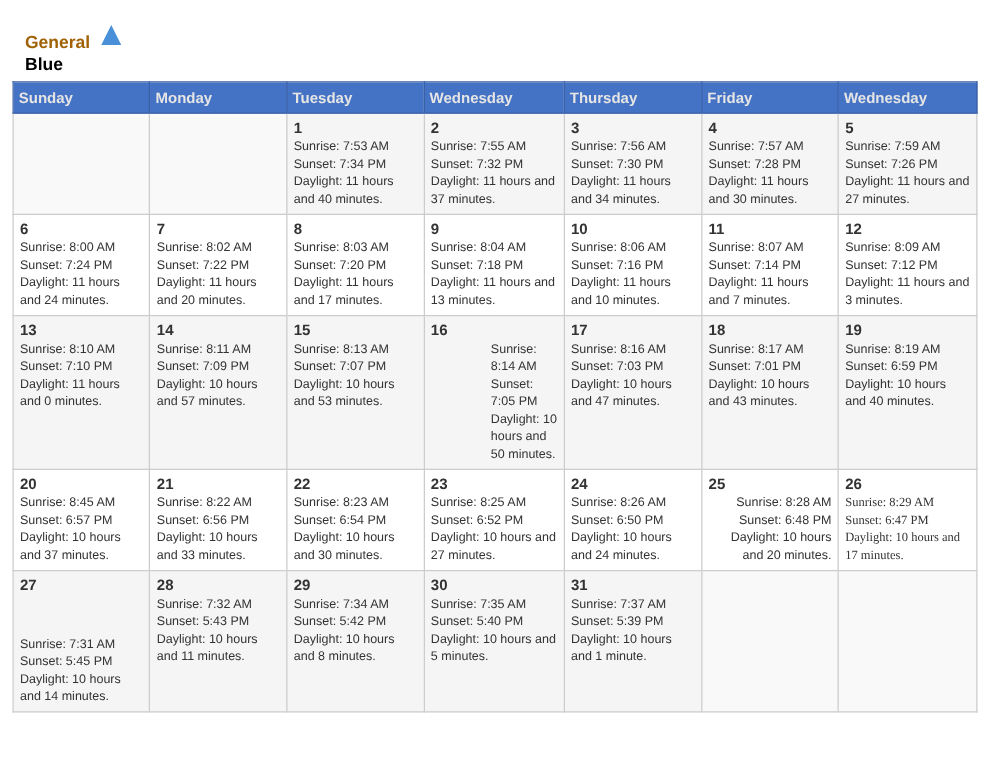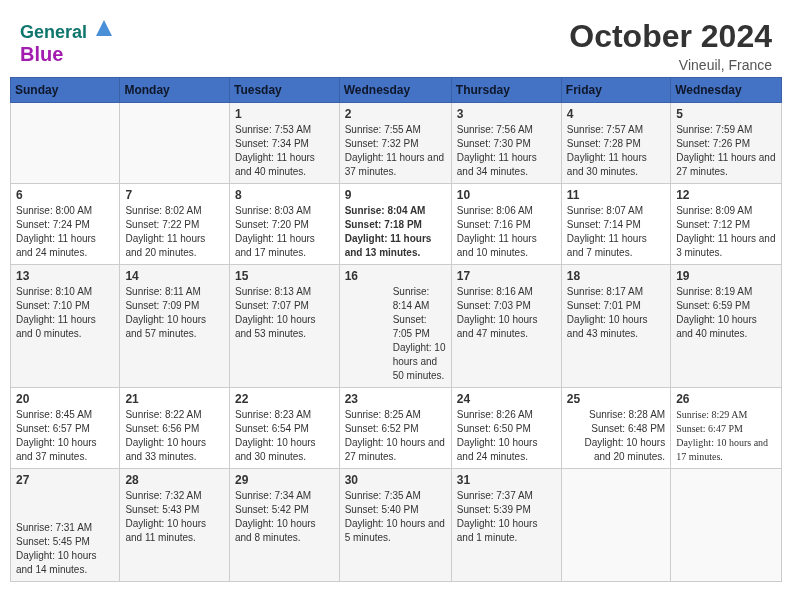--- a/index.html
+++ b/index.html
@@ -15,28 +15,28 @@
       justify-content: space-between;
       align-items: flex-start;
       padding: 8px 10px 4px 10px;
     }
     .logo {
       display: flex;
       align-items: center;
       gap: 2px;
     }
     .logo-text-general {
-      font-size: 18px;
-      font-weight: bold;
-      color: #0f766e;
+      font-size: 14px;
+      font-weight: bold;
+      color: #a16207;
     }
     .logo-text-blue {
-      font-size: 20px;
-      font-weight: bold;
-      color: #a21caf;
+      font-size: 14px;
+      font-weight: bold;
+      color: #000000;
     }
     .logo-icon {
       width: 20px;
       height: 20px;
       margin-left: 2px;
     }
     .title-block {
       text-align: right;
     }
     .month-title {
@@ -49,21 +49,21 @@
       color: #555;
       margin-top: 2px;
     }
     .calendar {
       width: 100%;
       border-collapse: collapse;
       font-size: 10.5px;
     }
     .calendar thead th {
       background-color: #4472c4;
-      color: #0f172a;
+      color: #e5e5e5;
       padding: 5px 4px;
       text-align: left;
       font-weight: bold;
       font-size: 12px;
       border: 1px solid #3a60a8;
     }
     .calendar tbody td {
       border: 1px solid #ccc;
       vertical-align: top;
       padding: 4px 5px;
@@ -100,24 +100,20 @@
   <div class="logo">
     <div>
       <span class="logo-text-general">General</span>
       <svg class="logo-icon" viewBox="0 0 20 20" xmlns="http://www.w3.org/2000/svg">
         <polygon points="10,2 18,18 2,18" fill="#4a90d9"></polygon>
       </svg>
       <br>
       <span class="logo-text-blue">Blue</span>
     </div>
   </div>
-  <div class="title-block">
-    <div class="month-title">October 2024</div>
-    <div class="location-title">Vineuil, France</div>
-  </div>
 </div>
 
 <table class="calendar">
   <thead>
     <tr>
     <th>Sunday</th>
         <th>Monday</th>
         <th>Tuesday</th>
         <th>Wednesday</th>
         <th>Thursday</th>
@@ -174,21 +170,21 @@
 Daylight: 11 hours and 20 minutes.</div>
         </td>
         <td>
           <span class="day-number">8</span>
           <div class="day-info" style="white-space: pre-line;">Sunrise: 8:03 AM
 Sunset: 7:20 PM
 Daylight: 11 hours and 17 minutes.</div>
         </td>
         <td>
           <span class="day-number">9</span>
-          <div class="day-info" style="white-space: pre-line; font-weight: bold;">Sunrise: 8:04 AM
+          <div class="day-info" style="white-space: pre-line;">Sunrise: 8:04 AM
 Sunset: 7:18 PM
 Daylight: 11 hours and 13 minutes.</div>
         </td>
         <td>
           <span class="day-number">10</span>
           <div class="day-info" style="white-space: pre-line;">Sunrise: 8:06 AM
 Sunset: 7:16 PM
 Daylight: 11 hours and 10 minutes.</div>
         </td>
         <td>

